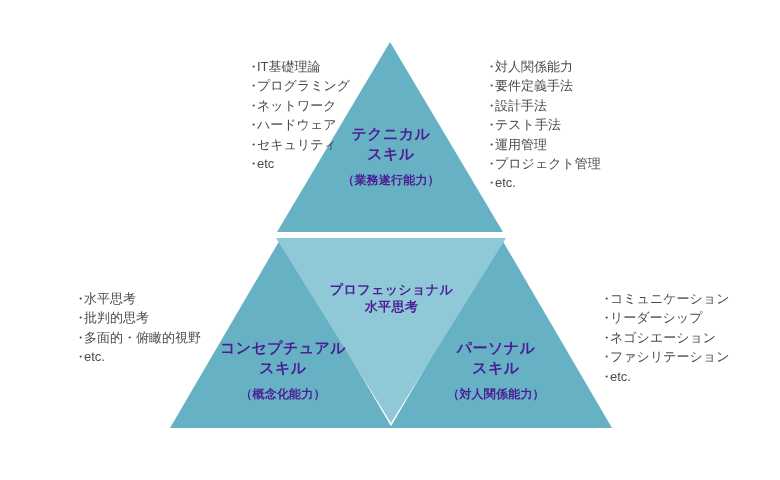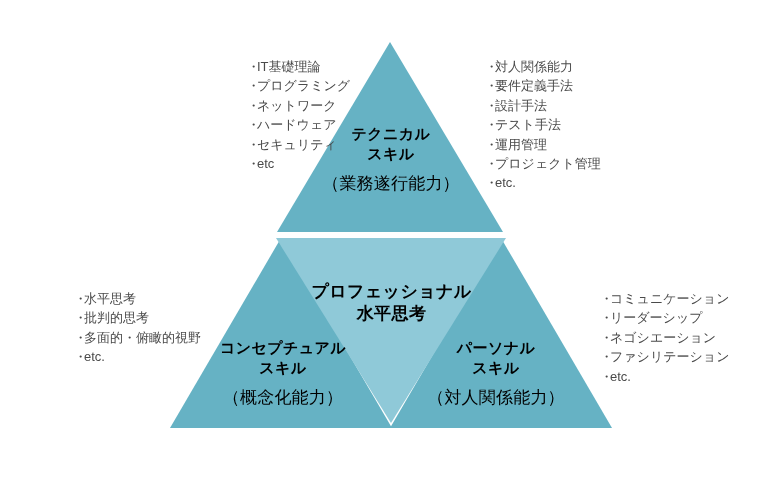--- a/index.html
+++ b/index.html
@@ -24,35 +24,35 @@
     position: absolute;
     left: 0;
     top: 0;
     width: 780px;
     height: 480px;
   }
 
   
   .tri-label {
     position: absolute;
-    color: #000000;
+    color: #4c1d95;
     text-align: center;
     line-height: 1.32;
     pointer-events: none;
   }
   .tri-label .main {
     display: block;
     font-size: 15px;
     font-weight: bold;
     letter-spacing: 0.4px;
   }
   .tri-label .sub {
     display: block;
-    font-size: 17px;
-    font-weight: normal;
+    font-size: 12px;
+    font-weight: bold;
     margin-top: 9px;
     letter-spacing: 0.2px;
   }
 
   #label-technical {
     left: 316px;
     top: 124px;
     width: 150px;
   }
   #label-conceptual {
@@ -64,21 +64,21 @@
     left: 417px;
     top: 338px;
     width: 158px;
   }
   #label-mind {
     left: 300px;
     top: 281px;
     width: 183px;
   }
   #label-mind .main {
-    font-size: 17px;
+    font-size: 13px;
   }
 
   
   .bullets {
     position: absolute;
     font-size: 13px;
     color: #4a4a4a;
     line-height: 19.4px;
     white-space: nowrap;
   }

